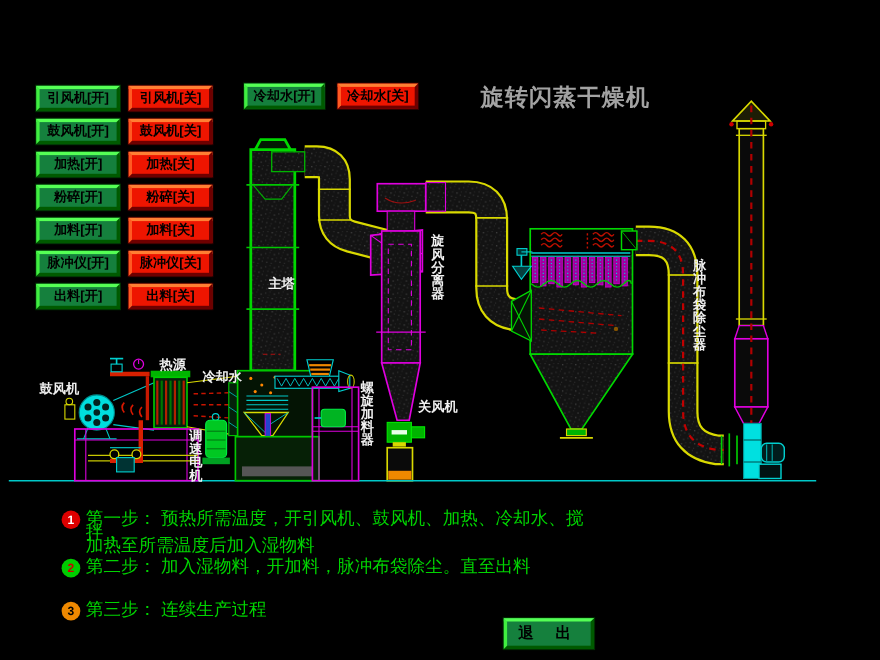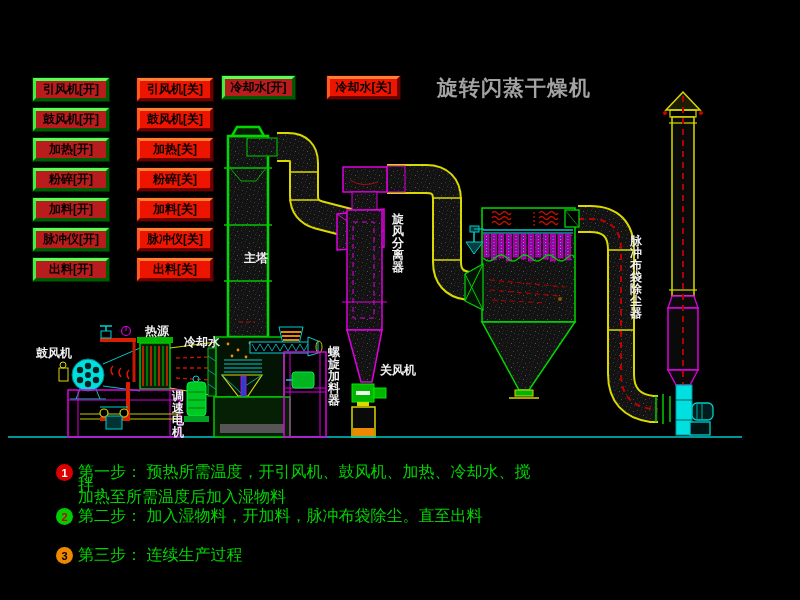--- a/index.html
+++ b/index.html
@@ -2,24 +2,24 @@
 <html><head>
 <meta charset="utf-8">
 <style>
   html,body{margin:0;padding:0;background:#000;}
   #stage{position:relative;width:800px;height:600px;background:#000;overflow:hidden;
          font-family:"Liberation Sans","DejaVu Sans",sans-serif;}
   #diagram{position:absolute;left:0;top:0;}
   .btn{position:absolute;display:flex;align-items:center;justify-content:center;
        color:#000;font-weight:bold;font-size:12px;cursor:pointer;white-space:nowrap;
        box-sizing:border-box;}
-  .btn.on{background:#b91c1c;border:3px solid;border-color:#55ff55 #005a00 #005a00 #40ef40;
+  .btn.on{background:#15803d;border:3px solid;border-color:#55ff55 #005a00 #005a00 #40ef40;
           box-shadow:0 0 0 1px #012e01;text-align:center;}
   .btn.off{background:#ee1500;border:3px solid;border-color:#ff7f33 #6e0000 #6e0000 #ff5a22;
-           box-shadow:0 0 0 1px #2e0101;margin-left:20px;}
+           box-shadow:0 0 0 1px #2e0101;}
   .pairbtn{width:76px;height:23px;}
   .coolbtn{width:73px;height:23px;}
   #exit-btn{left:458px;top:562px;width:82px;height:28px;font-size:14px;letter-spacing:8px;}
   #title{position:absolute;left:437px;top:74px;width:170px;color:#a3a3a3;font-size:21px;
          font-weight:bold;letter-spacing:1px;}
   .dlabel{position:absolute;color:#f0f0f0;font-size:12px;font-weight:bold;line-height:12px;
           white-space:nowrap;}
   .dlabel.vert{width:12px;white-space:normal;word-break:break-all;letter-spacing:0;}
   .step{position:absolute;left:56px;}
   .step-num{position:absolute;left:0;top:0;width:17px;height:17px;border-radius:50%;
@@ -369,14 +369,15 @@
     <div>第二步： 加入湿物料，开加料，脉冲布袋除尘。直至出料</div>
   </div>
 </div>
 <div class="step" style="top:547px">
   <div class="step-num" style="background:#ee8800;color:#000">3</div>
   <div class="step-text">
     <div>第三步： 连续生产过程</div>
   </div>
 </div>
 
+<div id="exit-btn" class="btn on">退 出</div>
 
 </div>
 
 </body></html>

